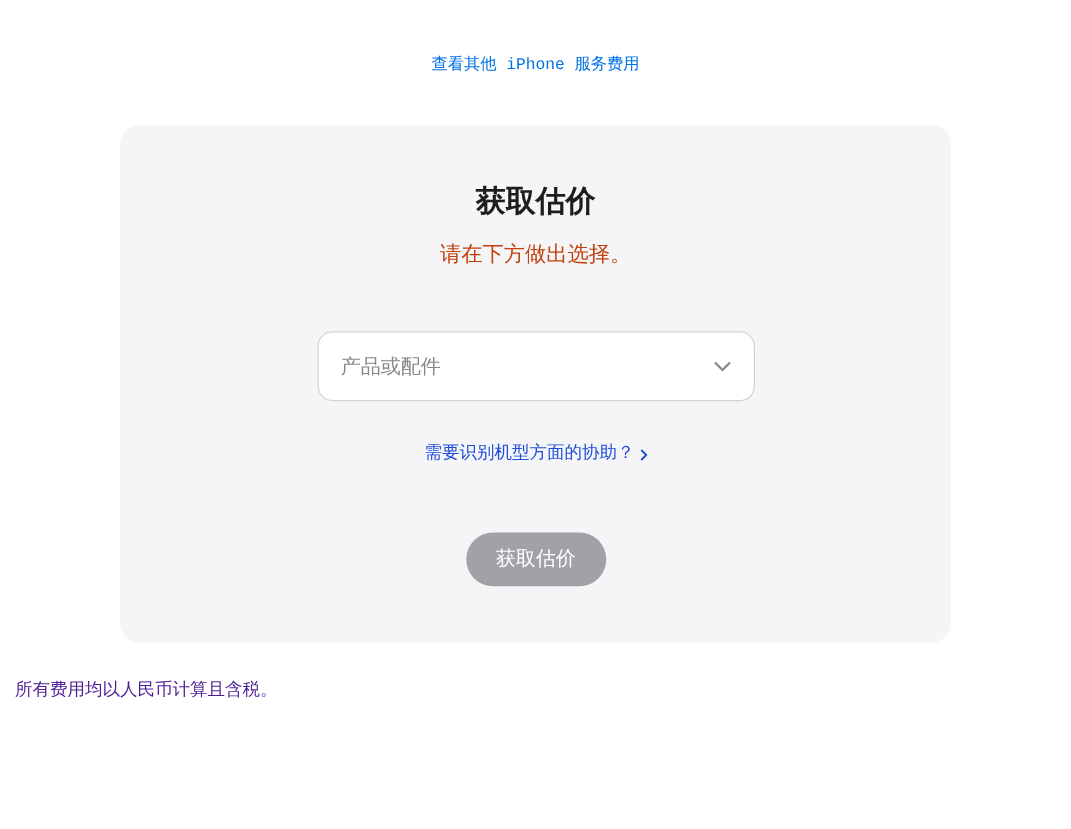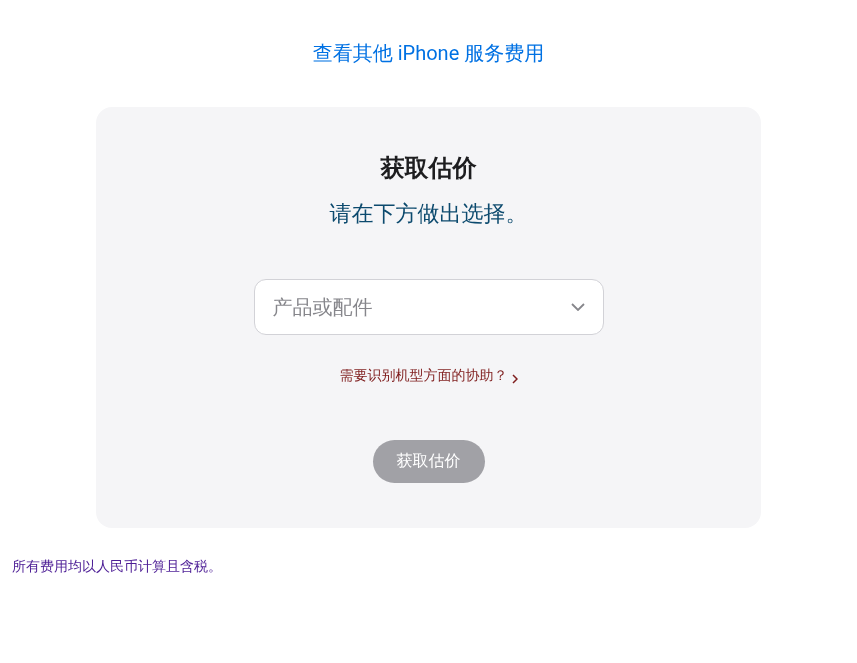--- a/index.html
+++ b/index.html
@@ -17,55 +17,56 @@
     .container {
       padding: 40px 10px 10px 10px;
     }
     .top-link {
       text-align: center;
       margin-bottom: 40px;
     }
     .top-link a {
       color: #0071e3;
       text-decoration: none;
-      font-size: 20px;
+      font-size: 13px;
       cursor: pointer;
+      font-family: Liberation Mono, monospace;
     }
     .card {
       background: #f5f5f7;
       border-radius: 16px;
       padding: 45px 60px 45px 60px;
       max-width: 665px;
       margin: 0 auto 25px auto;
       text-align: center;
     }
     .card-title {
       font-size: 24px;
       font-weight: 600;
       color: #1d1d1f;
       margin-bottom: 15px;
     }
     .card-subtitle {
-      font-size: 22px;
-      color: #0c4a6e;
+      font-size: 17px;
+      color: #c2410c;
       margin-bottom: 50px;
     }
     .select-wrapper {
       position: relative;
       max-width: 350px;
       margin: 0 auto 30px auto;
     }
     .select-box {
       width: 100%;
       height: 56px;
       background: #ffffff;
       border: 1px solid #d2d2d7;
       border-radius: 12px;
       padding: 0 45px 0 18px;
-      font-size: 20px;
+      font-size: 16px;
       color: #86868b;
       text-align: left;
       display: flex;
       align-items: center;
       cursor: pointer;
       position: relative;
     }
     .chevron {
       position: absolute;
       right: 18px;
@@ -74,21 +75,21 @@
       width: 14px;
       height: 8px;
       color: #86868b;
     }
     .chevron svg {
       display: block;
     }
     .help-link {
       display: inline-flex;
       align-items: center;
-      color: #7f1d1d;
+      color: #1d4ed8;
       font-size: 14px;
       text-decoration: none;
       cursor: pointer;
       margin-bottom: 55px;
       margin-top: -8px;
     }
     .help-link .right-chev {
       margin-left: 4px;
       width: 6px;
       height: 10px;

